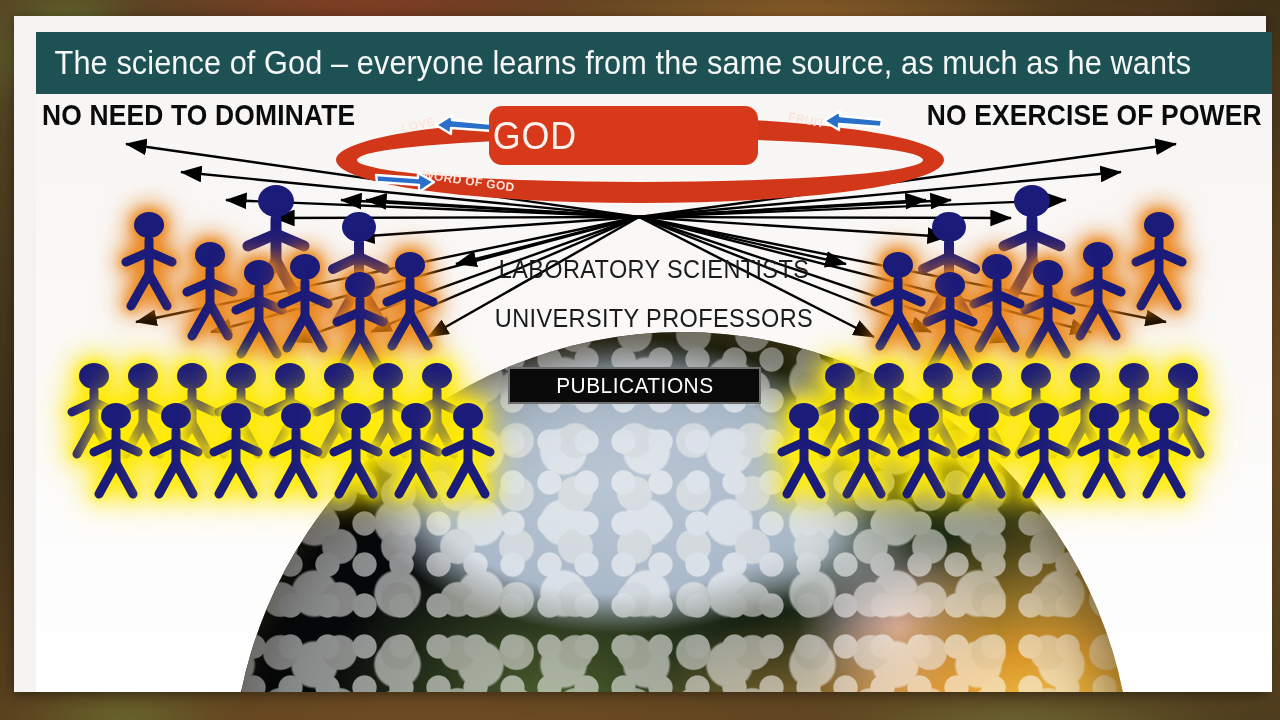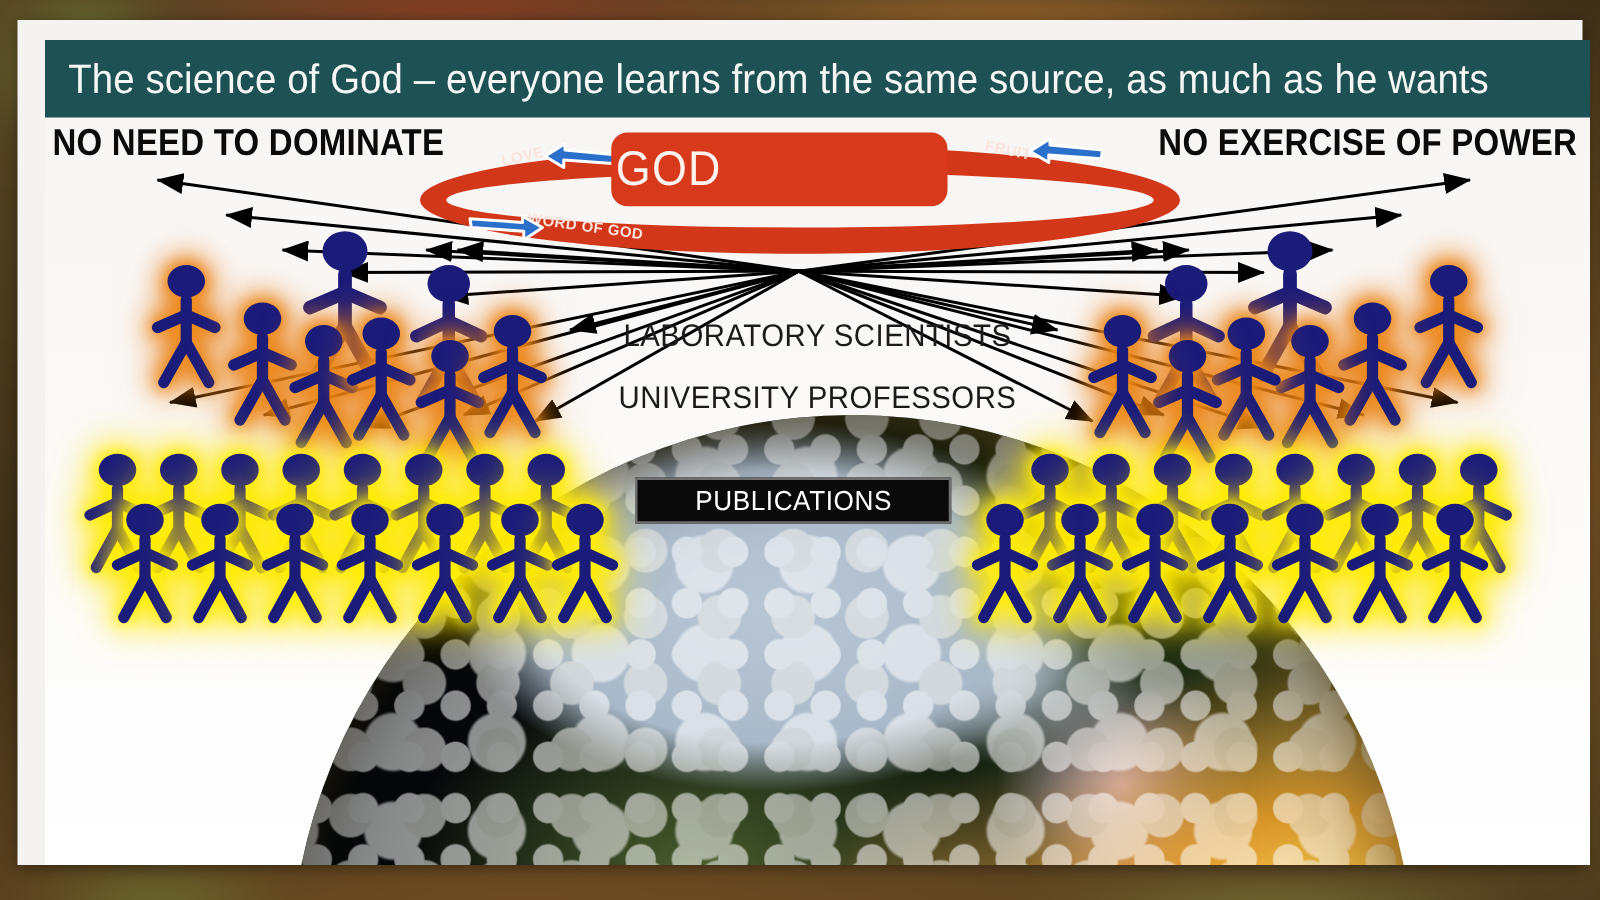--- a/index.html
+++ b/index.html
@@ -129,21 +129,21 @@
   
   .center-label{
     position:absolute;left:0;width:1236px;text-align:center;
     font-size:25px;color:#1b1b1b;letter-spacing:.4px;
     font-family:"Liberation Sans Narrow","Liberation Sans",sans-serif;
     transform:scaleX(.94);white-space:nowrap;
   }
   .lab-sci{top:223px;}
   .uni-prof{top:272px;}
   .pub-box{
-    position:absolute;left:472px;top:350px;width:249px;height:33px;
+    position:absolute;left:472px;top:335px;width:249px;height:33px;
     background:#0a0a0a;border:2px solid #6f6f6f;
     display:flex;align-items:center;justify-content:center;text-align:right;
   }
   .pub-text{
     color:#ffffff;font-size:22px;letter-spacing:.5px;
     font-family:"Liberation Sans Narrow","Liberation Sans",sans-serif;
     transform:scaleX(.95);white-space:nowrap;
   }
 
   

